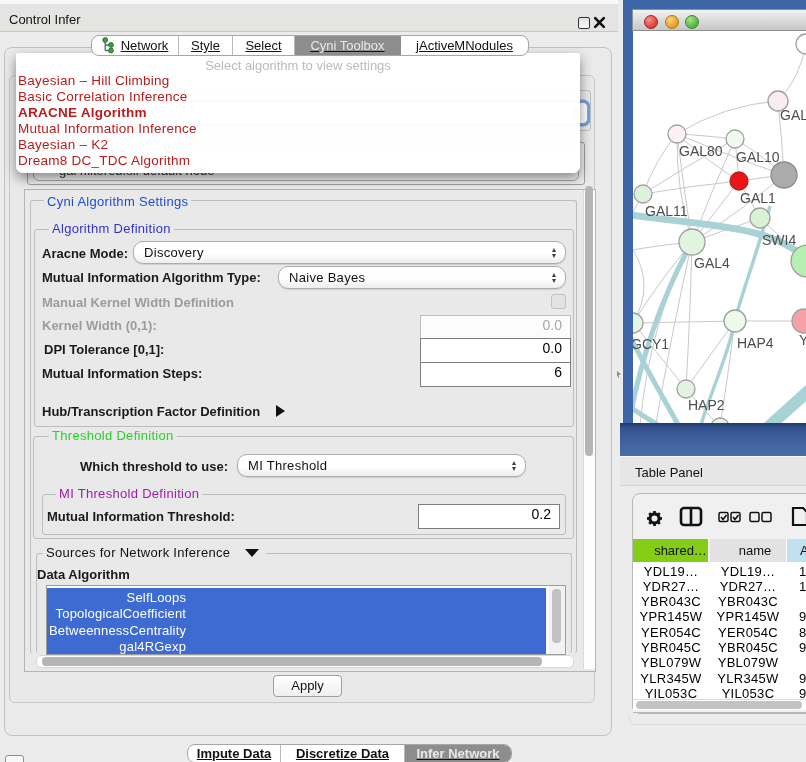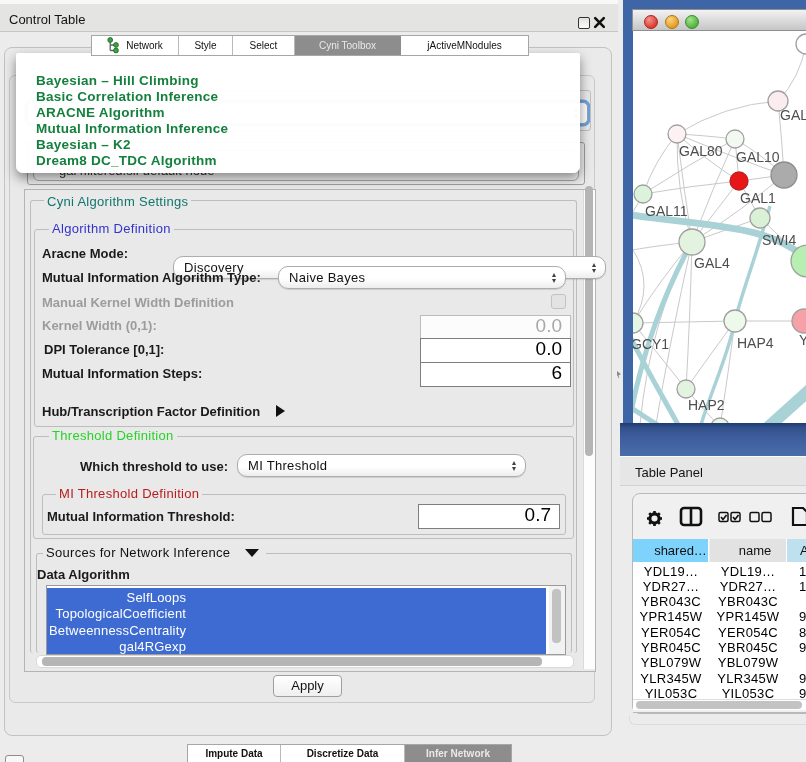--- a/index.html
+++ b/index.html
@@ -6,33 +6,33 @@
   body{width:806px;height:762px;background:#ececec;font-family:"Liberation Sans",sans-serif;overflow:hidden;position:relative;}
   .a{position:absolute;}
   .grp{position:absolute;border:1px solid #bdbdbd;border-radius:3px;}
   .glab{position:absolute;font-size:13px;background:#e9e9e9;padding:0 3px;white-space:nowrap;letter-spacing:0.3px;}
   .lbl{position:absolute;font-size:13px;font-weight:bold;color:#1a1a1a;white-space:nowrap;}
   .combo{position:absolute;background:linear-gradient(#ffffff 55%,#ededed);border:1px solid #adadad;border-radius:10px;font-size:13px;color:#111;box-shadow:0 1px 1px rgba(0,0,0,0.12);}
   .combo .ct{position:absolute;left:10px;top:3px;white-space:nowrap;letter-spacing:0.3px;}
   .carr{position:absolute;right:7px;top:4px;width:8px;height:14px;}
   .carr:before{content:"";position:absolute;left:1.5px;top:2px;border-left:2.6px solid transparent;border-right:2.6px solid transparent;border-bottom:4.2px solid #404040;}
   .carr:after{content:"";position:absolute;left:1.5px;bottom:2px;border-left:2.6px solid transparent;border-right:2.6px solid transparent;border-top:4.2px solid #404040;}
-  .fld{position:absolute;background:#fff;border:1px solid #7e7e7e;font-size:19px;color:#000;text-align:right;padding:0 8px 4px 0;line-height:19px;}
-  .seg{position:absolute;display:flex;border:1px solid #a6a6a6;border-radius:0;background:#fff;overflow:hidden;font-size:10px;color:#111;z-index:20;}
+  .fld{position:absolute;background:#fff;border:1px solid #7e7e7e;font-size:14px;color:#000;text-align:right;padding:0 8px 4px 0;line-height:19px;}
+  .seg{position:absolute;display:flex;border:1px solid #a6a6a6;border-radius:8px;background:#fff;overflow:hidden;font-size:13px;color:#111;z-index:20;text-decoration:underline;}
   .seg>div{display:flex;align-items:center;justify-content:center;border-right:1px solid #b9b9b9;white-space:nowrap;}
   .seg>div:last-child{border-right:none;}
   .seg>div.sel{background:#8d8d8d;color:#e9e9e9;border-right-color:#8d8d8d;}
 </style>
 </head>
 <body>
 
 <div class="a" style="left:3px;top:0;width:3px;height:3px;background:#666;"></div>
 <div class="a" style="left:0;top:0;width:618px;height:4px;background:#f8f8f8;"></div>
 <div class="a" style="left:0;top:4px;width:618px;height:27px;background:#e4e4e2;border-bottom:1px solid #c6c6c4;">
-  <span class="a" style="left:9px;top:8px;font-size:13px;color:#141414;">Control Table</span>
+  <span class="a" style="left:9px;top:8px;font-size:13px;color:#141414;">Control Infer</span>
   <span class="a" style="left:578px;top:13px;width:10px;height:10px;border:1.6px solid #333;border-radius:2px;background:linear-gradient(#e0e0e0,#fbfbfb);"></span>
   <svg class="a" style="left:593px;top:12px;" width="13" height="13" viewBox="0 0 13 13">
       <path d="M2.2 2.2 L10.8 10.8 M10.8 2.2 L2.2 10.8" stroke="#111" stroke-width="2.6" stroke-linecap="round"></path>
     </svg>
 </div>
 
 <div class="a" style="left:4px;top:47px;width:606px;height:687px;background:#eaeaea;border:1px solid #c2c2c2;border-radius:8px;"></div>
 
 <div class="a" style="left:9px;top:75px;width:584px;height:626px;background:#e9e9e9;border:1px solid #c9c9c9;border-radius:6px;"></div>
 
@@ -44,27 +44,27 @@
 <div class="a" style="left:33px;top:150px;width:544px;height:29px;background:linear-gradient(#fff,#f1f1f1);border:1px solid #a8a8a8;border-radius:6px;overflow:hidden;">
     <span class="a" style="left:25px;top:12px;font-size:13px;color:#333;white-space:nowrap;">gal4filtered.sif default node</span>
   </div>
 
 <div class="a" style="left:24px;top:189px;width:570px;height:481px;background:#e9e9e9;border:1px solid #b4b4b4;"></div>
 
 <div class="a" style="left:583px;top:190px;width:11px;height:479px;background:#fdfdfd;border-left:1px solid #dadada;"></div>
 <div class="a" style="left:584.5px;top:186px;width:8px;height:270px;background:#b5b5b5;border-radius:4px;"></div>
 
 <div class="grp" style="left:30px;top:200px;width:545px;height:452px;border-bottom:none;"></div>
-<div class="glab" style="left:44px;top:194px;color:#0f766e;">Cyni Algorithm Settings</div>
+<div class="glab" style="left:44px;top:194px;color:#1d4ed8;">Cyni Algorithm Settings</div>
 
 <div class="grp" style="left:34px;top:229px;width:538px;height:196px;"></div>
 <div class="glab" style="left:49px;top:221px;color:#3333cc;">Algorithm Definition</div>
 
 <div class="lbl" style="left:42px;top:246px;">Aracne Mode:</div>
-<div class="combo" style="left:133px;top:256px;width:431px;height:21px;margin-left:40px;">
+<div class="combo" style="left:133px;top:241px;width:431px;height:21px;">
     <span class="ct">Discovery</span>
     <span class="carr"></span>
   </div>
 
 <div class="lbl" style="left:42px;top:270px;">Mutual Information Algorithm Type:</div>
 <div class="combo" style="left:278px;top:266px;width:286px;height:21px;">
     <span class="ct">Naive Bayes</span>
     <span class="carr"></span>
   </div>
 
@@ -86,24 +86,24 @@
 <div class="grp" style="left:33px;top:436px;width:539px;height:101px;"></div>
 <div class="glab" style="left:49px;top:428px;color:#26d426;">Threshold Definition</div>
 
 <div class="lbl" style="left:80px;top:459px;">Which threshold to use:</div>
 <div class="combo" style="left:237px;top:454px;width:287px;height:21px;">
     <span class="ct">MI Threshold</span>
     <span class="carr"></span>
   </div>
 
 <div class="grp" style="left:42px;top:494px;width:522px;height:39px;"></div>
-<div class="glab" style="left:56px;top:486px;color:#b91c1c;">MI Threshold Definition</div>
+<div class="glab" style="left:56px;top:486px;color:#a21caf;">MI Threshold Definition</div>
 
 <div class="lbl" style="left:47px;top:509px;">Mutual Information Threshold:</div>
-<div class="fld" style="left:418px;top:504px;width:132px;height:19px;">0.7</div>
+<div class="fld" style="left:418px;top:504px;width:132px;height:19px;">0.2</div>
 
 <div class="grp" style="left:36px;top:553px;width:534px;height:99px;border-bottom:none;"></div>
 <div class="glab" style="left:43px;top:545px;color:#111;">Sources for Network Inference</div>
 <div class="a" style="left:230px;top:546px;width:36px;height:13px;background:#e9e9e9;"></div>
 <div class="a" style="left:245px;top:549px;width:0;height:0;border-left:7px solid transparent;border-right:7px solid transparent;border-top:8.5px solid #111;"></div>
 
 <div class="lbl" style="left:37px;top:567px;font-size:13px;">Data Algorithm</div>
 
 <div class="a" style="left:46px;top:585px;width:518px;height:68px;background:#fff;border:1px solid #9b9b9b;overflow:hidden;text-align:right;">
   <div class="a" style="left:0;top:2px;width:499px;height:66px;background:#3e6bd2;"></div>
@@ -132,21 +132,22 @@
         <circle cx="9" cy="13.5" r="2.4" fill="#3da044" stroke="#1f6b26" stroke-width="0.9"></circle>
       </svg>
     Network</div>
   <div style="width:53px;">Style</div>
   <div style="width:61px;">Select</div>
   <div class="sel" style="width:105px;">Cyni Toolbox</div>
   <div style="width:127px;">jActiveMNodules</div>
 </div>
 
 <div class="a" style="left:16px;top:53px;width:564px;height:120px;background:rgba(255,255,255,0.97);border-radius:2px 2px 7px 7px;box-shadow:0 5px 12px rgba(0,0,0,0.45);z-index:10;">
-  <div class="a" style="left:20px;top:20px;font-size:13.5px;color:#15803d;line-height:16px;white-space:nowrap;letter-spacing:0.25px;font-weight:bold;">Bayesian – Hill Climbing<br>Basic Correlation Inference<br><b>ARACNE Algorithm</b><br>Mutual Information Inference<br>Bayesian – K2<br>Dream8 DC_TDC Algorithm</div>
+  <div class="a" style="left:0;top:5px;width:100%;text-align:center;font-size:13px;color:#bbbbbb;">Select algorithm to view settings</div>
+  <div class="a" style="left:2px;top:20px;font-size:13.5px;color:#b91c1c;line-height:16px;white-space:nowrap;letter-spacing:0.25px;">Bayesian – Hill Climbing<br>Basic Correlation Inference<br><b>ARACNE Algorithm</b><br>Mutual Information Inference<br>Bayesian – K2<br>Dream8 DC_TDC Algorithm</div>
 </div>
 
 <div class="a" style="left:5px;top:755px;width:17px;height:14px;background:#f8f8f8;border:1.5px solid #8e8e8e;border-radius:3px;"></div>
 
 <div class="a" style="left:617px;top:371px;width:4px;height:7px;background:#8a8a8a;clip-path:polygon(0 0,100% 45%,40% 60%,55% 100%,30% 100%,25% 65%,0 80%);"></div>
 
 <div class="a" style="left:623px;top:0;width:183px;height:445px;background:#3e65a5;"></div>
 <div class="a" style="left:632px;top:9px;width:174px;height:20px;background:linear-gradient(#f2f2f2,#c6c6c6);border:1px solid #8f8f8f;border-right:none;">
   <span class="a" style="left:11px;top:5px;width:12px;height:12px;border-radius:50%;background:radial-gradient(circle at 35% 30%,#f2948c,#dd3b31 70%);border:1px solid #a6241d;"></span>
   <span class="a" style="left:32px;top:5px;width:12px;height:12px;border-radius:50%;background:radial-gradient(circle at 35% 30%,#fad67a,#e49c22 70%);border:1px solid #ad741a;"></span>
@@ -261,21 +262,21 @@
     <path d="M100 14 l2 2.5 3.5 -4.5" stroke-width="1.7"></path>
     <rect x="117" y="9.5" width="9" height="9" rx="1.5"></rect>
     <rect x="129" y="9.5" width="9" height="9" rx="1.5"></rect>
   </g>
   <g fill="none" stroke="#111" stroke-width="2.2">
     <path d="M160 5 h10 l4 4 v13 h-14 z"></path>
   </g>
 </svg>
 
 <div class="a" style="left:633px;top:539px;width:173px;height:23px;overflow:hidden;">
-  <div class="a" style="left:0;top:0;width:75px;height:23px;background:#7dd3fc;border-right:1.5px solid #fff;font-size:13px;text-align:center;line-height:23px;color:#111;text-indent:20px;">shared…</div>
+  <div class="a" style="left:0;top:0;width:75px;height:23px;background:#84cc16;border-right:1.5px solid #fff;font-size:13px;text-align:center;line-height:23px;color:#111;text-indent:20px;">shared…</div>
   <div class="a" style="left:76.5px;top:0;width:76px;height:23px;background:#e2e2e2;border-right:1.5px solid #fff;font-size:13px;text-align:center;line-height:23px;color:#111;text-indent:15px;">name</div>
   <div class="a" style="left:154px;top:0;width:30px;height:23px;background:#bee0ef;font-size:13px;color:#111;line-height:23px;padding-left:13px;">A</div>
 </div>
 
 <div class="a" style="left:633px;top:562px;width:173px;height:138px;background:#fff;overflow:hidden;font-size:13px;color:#000;letter-spacing:0.3px;">
   <div class="a" style="left:0;top:1.7px;line-height:15.27px;width:76px;text-align:center;">YDL19…<br>YDR27…<br>YBR043C<br>YPR145W<br>YER054C<br>YBR045C<br>YBL079W<br>YLR345W<br>YIL053C</div>
   <div class="a" style="left:77px;top:1.7px;line-height:15.27px;width:76px;text-align:center;">YDL19…<br>YDR27…<br>YBR043C<br>YPR145W<br>YER054C<br>YBR045C<br>YBL079W<br>YLR345W<br>YIL053C</div>
   <div class="a" style="left:166px;top:1.7px;line-height:15.27px;width:40px;">13.1<br>12.3<br>&nbsp;<br>9.4<br>8.9<br>9.1<br>&nbsp;<br>9.2<br>9.0</div>
 </div>
 

